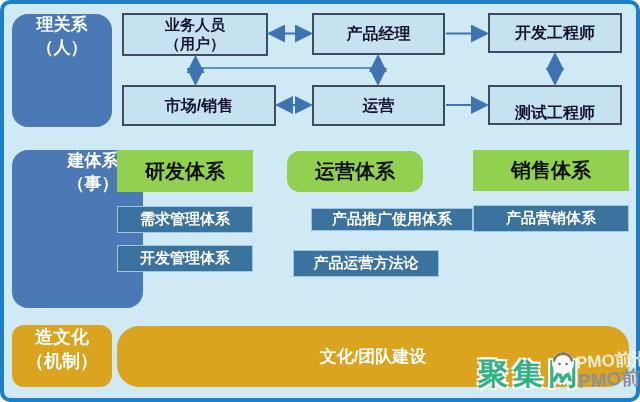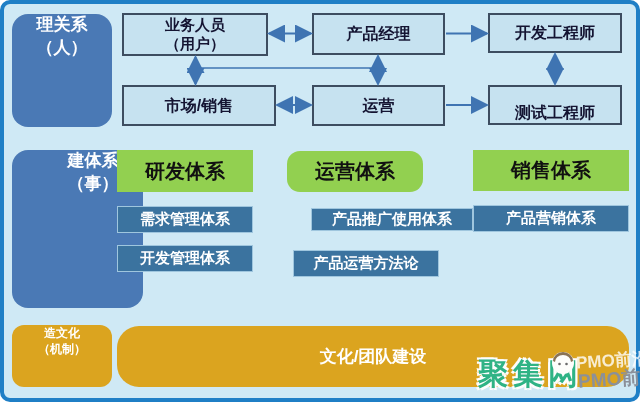--- a/index.html
+++ b/index.html
@@ -4,21 +4,21 @@
 <style>
   html,body{margin:0;padding:0;background:#ffffff;}
   body{font-family:"Liberation Sans","DejaVu Sans",sans-serif;}
   .stage{position:relative;width:640px;height:402px;background:#ffffff;overflow:hidden;}
   .frame{position:absolute;left:0;top:0;width:640px;height:402px;box-sizing:border-box;
          border:4px solid #1f7fc6;border-radius:10px;background:#cfe9f5;}
   
   .rail{position:absolute;background:#4a79b5;color:#ffffff;font-weight:bold;
         display:flex;flex-direction:column;align-items:center;justify-content:flex-start;
         border-radius:16px;font-size:17px;line-height:1.35;text-align:center;}
-  .rail.gold{background:#dba41f;border-radius:12px;font-size:12px;}
+  .rail.gold{background:#dba41f;border-radius:12px;font-size:18px;}
   
   .flowbox{position:absolute;background:#c6e2f0;border:2px solid #3d4d60;box-sizing:border-box;
            display:flex;flex-direction:column;align-items:center;justify-content:center;
            font-weight:bold;font-size:16px;color:#141432;line-height:1.25;text-align:center;}
   
   .ghead{position:absolute;background:#92d050;color:#111111;display:flex;align-items:center;
          justify-content:center;font-weight:bold;font-size:20px;}
   
   .gitem{position:absolute;background:#3b739f;border:1px solid #9fc6de;box-sizing:border-box;
          color:#ffffff;display:flex;align-items:center;justify-content:center;

